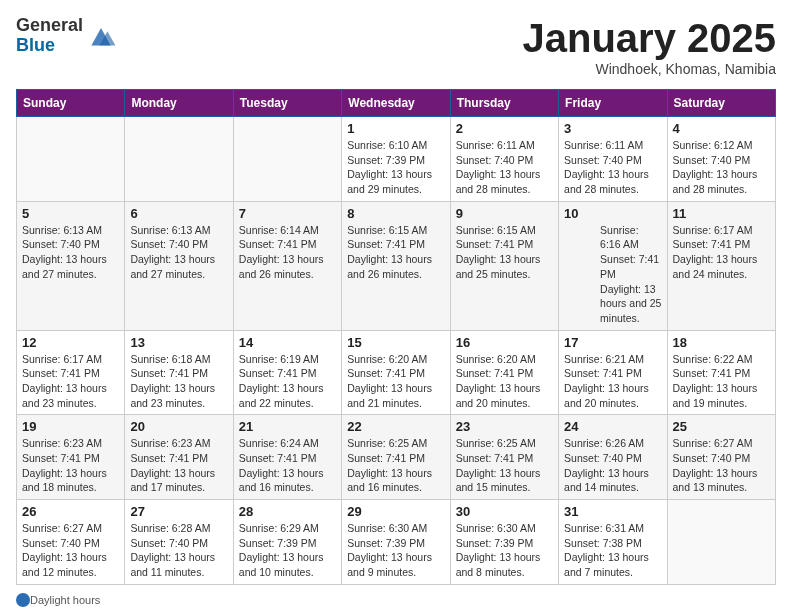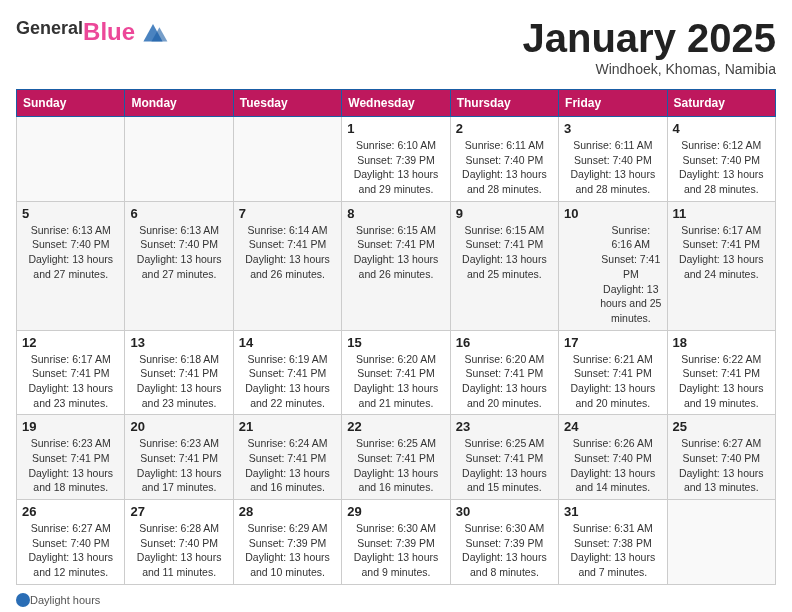--- a/index.html
+++ b/index.html
@@ -15,32 +15,32 @@
       justify-content: space-between;
       align-items: flex-start;
       margin-bottom: 12px;
     }
     .logo {
       display: flex;
       align-items: center;
     }
     .logo-text {
       display: flex;
-      flex-direction: row;
+      flex-direction: column;
       line-height: 1.1;
     }
     .logo-general {
       font-size: 18px;
       font-weight: bold;
       color: #333;
     }
     .logo-blue {
-      font-size: 24px;
-      font-weight: bold;
-      color: #ec4899;
+      font-size: 18px;
+      font-weight: bold;
+      color: #0369a1;
     }
     .logo-icon {
       width: 32px;
       height: 32px;
       margin-left: 2px;
     }
     .title-area {
       text-align: right;
     }
     .month-title {
@@ -51,21 +51,21 @@
     .location {
       font-size: 14px;
       color: #444;
     }
     .calendar {
       width: 100%;
       border-collapse: collapse;
       font-size: 11px;
     }
     .calendar th {
-      background: #be185d;
+      background: #701a75;
       color: #fff;
       text-align: left;
       padding: 6px 6px;
       font-size: 12px;
       font-weight: bold;
       border: 1px solid #1a5da5;
     }
     .calendar td {
       border: 1px solid #ccc;
       vertical-align: top;
@@ -80,21 +80,20 @@
     .day-number {
       font-weight: bold;
       font-size: 13px;
       margin-bottom: 2px;
       color: #222;
     }
     .day-info {
       color: #333;
       font-size: 10.5px;
       line-height: 1.4;
-      text-align: center;
     }
     .empty-cell {
       background: #f9f9f9 !important;
     }
     .footer-note {
       margin-top: 8px;
       font-size: 11px;
       color: #555;
       display: flex;
       align-items: center;

